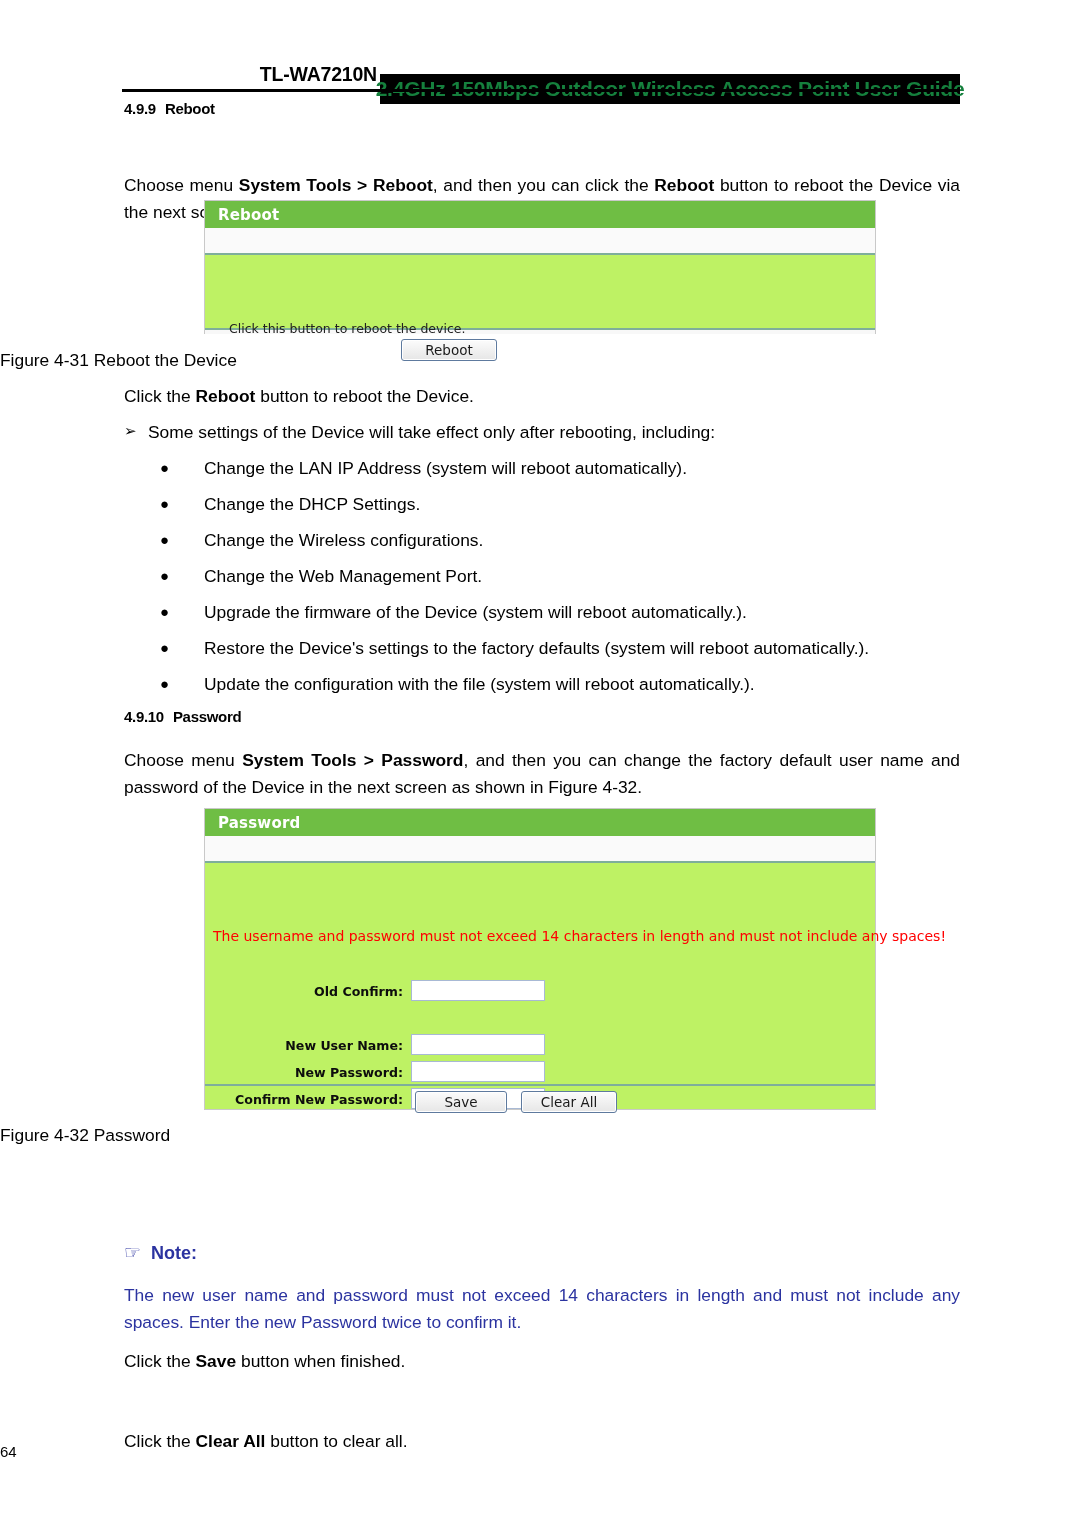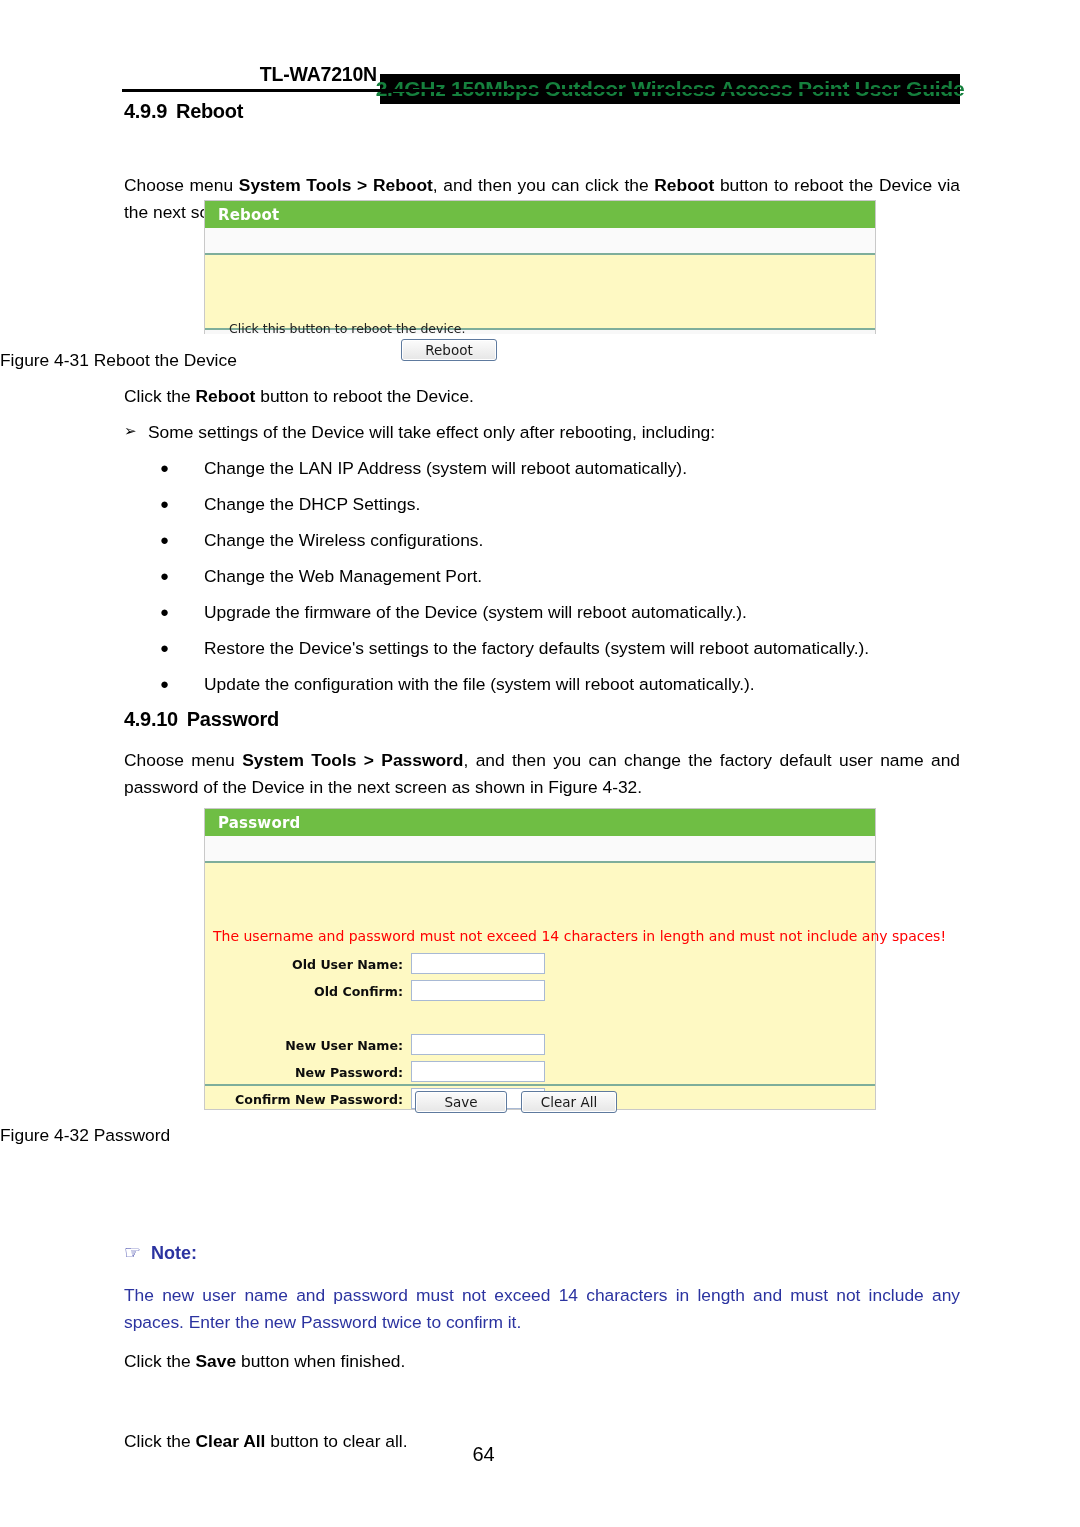--- a/index.html
+++ b/index.html
@@ -64,21 +64,21 @@
     display: flex;
     align-items: center;
     justify-content: center;
     white-space: nowrap;
   }
 
   
   .h2 {
     position: absolute;
     left: 124px;
-    font-size: 20px;
+    font-size: 15px;
     font-weight: bold;
     letter-spacing: -0.3px;
     white-space: nowrap;
   }
   .h2 .num { margin-right: 9px; }
 
   .para {
     position: absolute;
     left: 124px;
     width: 836px;
@@ -162,22 +162,22 @@
     color: #2B33A0;
     text-align: justify;
   }
 
   
   .page-number {
     position: absolute;
     left: 0;
     top: 1443px;
     width: 967px;
-    text-align: center;
-    font-size: 20px;
+    text-align: left;
+    font-size: 15px;
   }
 
   
   .shot {
     position: absolute;
     background: #F7F7F7;
     border: 1px solid #C9C9C9;
     box-sizing: border-box;
     font-family: "DejaVu Sans", sans-serif;
   }
@@ -193,21 +193,21 @@
     box-sizing: border-box;
     letter-spacing: 0.2px;
   }
   .shot-subbar {
     height: 27px;
     background: #FAFAFA;
     border-bottom: 2px solid #7EAE9B;
     box-sizing: border-box;
   }
   .shot-body {
-    background: #fef9c3;
+    background: #bef264;
   }
   .shot-footline {
     height: 6px;
     border-top: 2px solid #7EAE9B;
     background: #F8F8F8;
     box-sizing: border-box;
   }
 
   .shot-text {
     font-size: 12.5px;
@@ -392,24 +392,20 @@
     <span>Choose menu </span><b>System Tools &gt; Password</b><span>, and then you can change the factory default user name and password of the Device in the next screen as shown in Figure 4-32.</span>
   </div>
 
   <div class="shot" id="password-shot">
     <div class="shot-title">Password</div>
     <div class="shot-subbar"></div>
     <div class="shot-body" style="height:246px; position:relative;">
 
       <div id="pw-warning">The username and password must not exceed 14 characters in length and must not include any spaces!</div>
 
-      <div class="pw-row" style="top:88px;">
-        <div class="pw-label">Old User Name:</div>
-        <input class="pw-input" type="text" value="" style="">
-      </div>
       <div class="pw-row" style="top:115px;">
         <div class="pw-label">Old Confirm:</div>
         <input class="pw-input" type="text" value="" style="">
       </div>
       <div class="pw-row" style="top:169px;">
         <div class="pw-label">New User Name:</div>
         <input class="pw-input" type="text" value="" style="">
       </div>
       <div class="pw-row" style="top:196px;">
         <div class="pw-label">New Password:</div>

